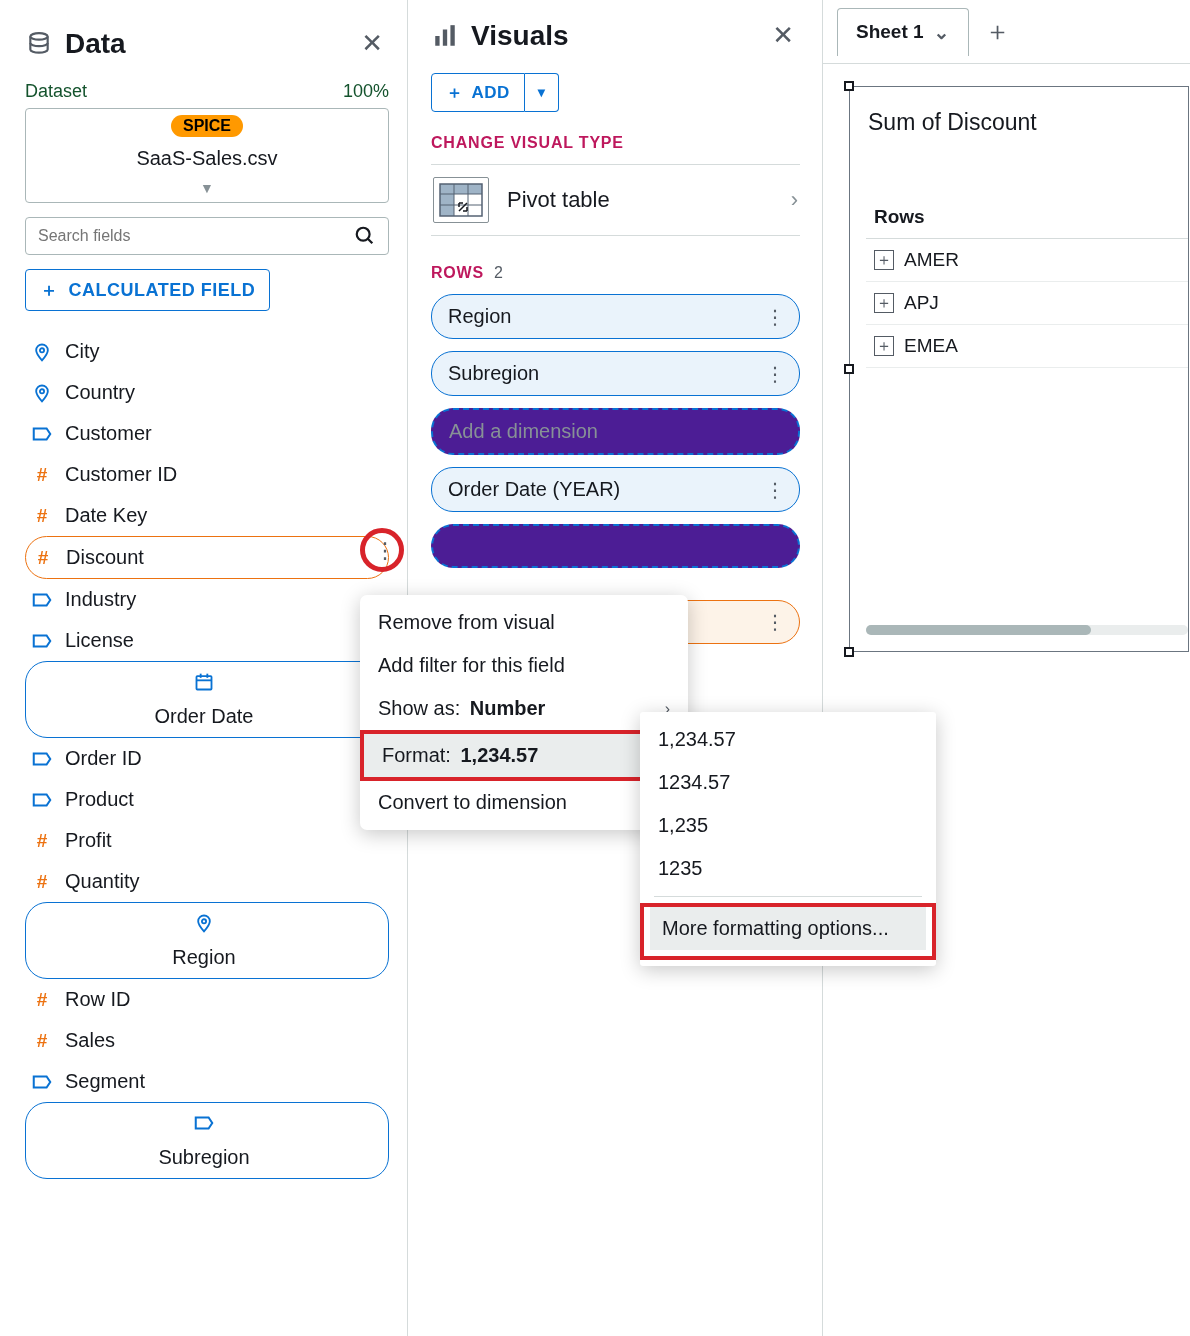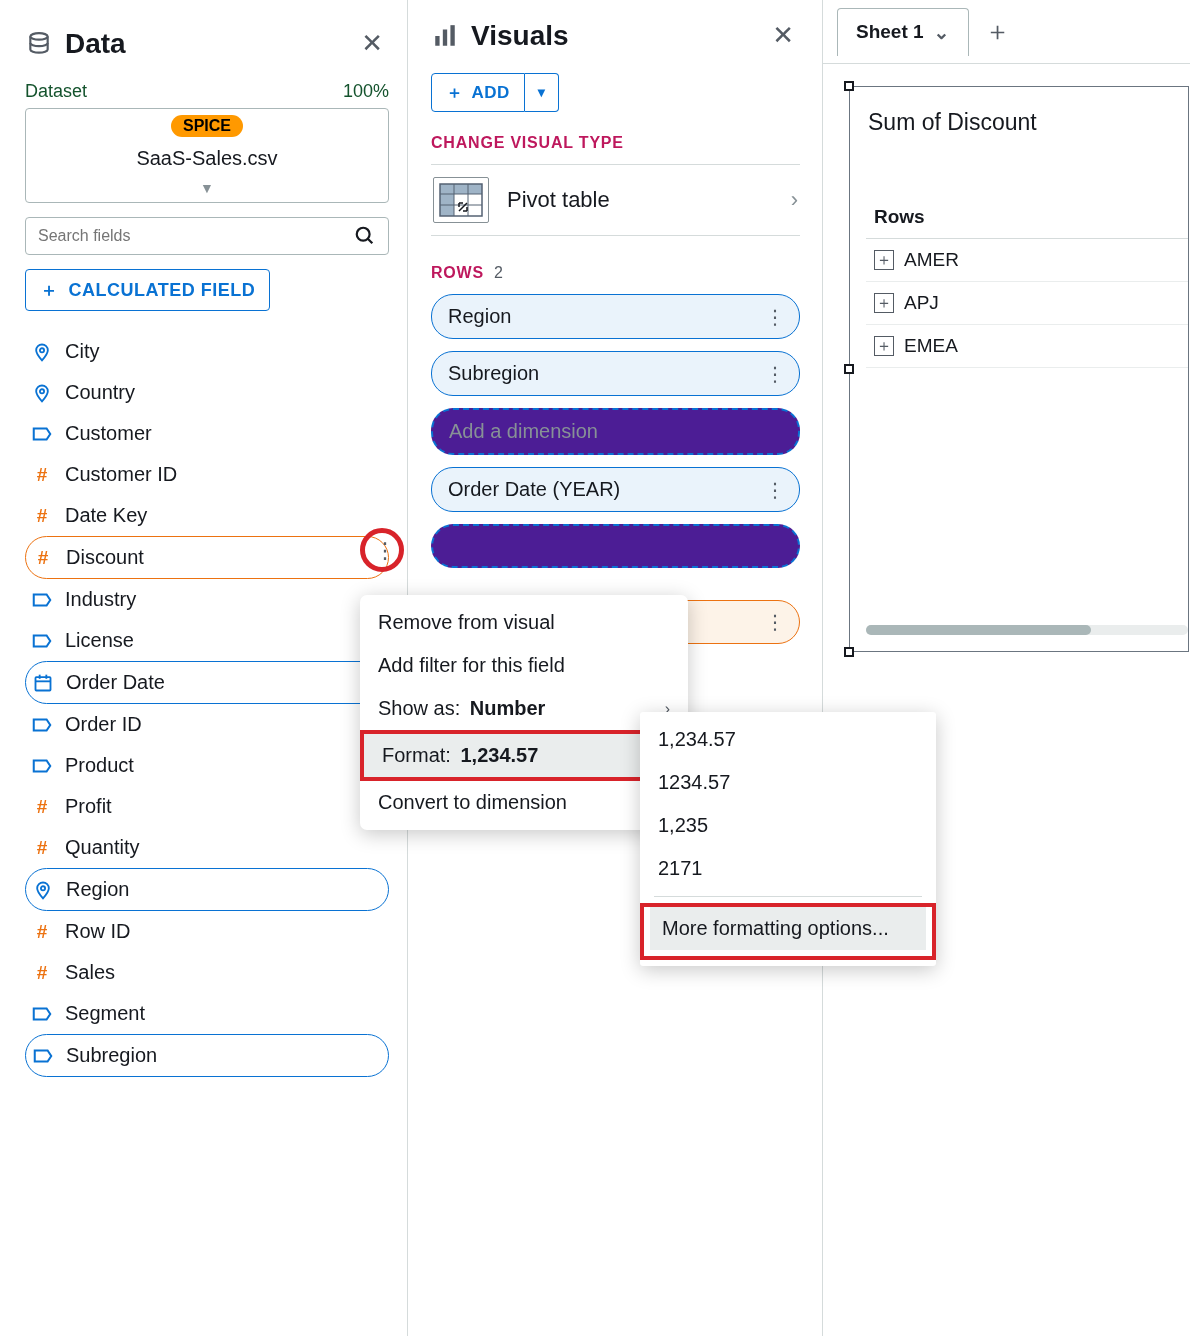--- a/index.html
+++ b/index.html
@@ -97,20 +97,21 @@
     font-size: 20px;
     position: relative;
   }
   .field.active-orange {
     border: 1px solid #ec7211;
     background: linear-gradient(#fff,#fff);
   }
   .field.active-blue {
     border: 1px solid #0972d3;
     background: #fff;
+    flex-direction: column;
   }
   .ficon { width:22px; height:22px; display:flex; align-items:center; justify-content:center; }
   .ficon.geo { color:#0972d3; }
   .ficon.str { color:#0972d3; }
   .ficon.num { color:#ec7211; font-weight:700; font-size:19px; }
   .ficon.date { color:#0972d3; }
 
   .red-circle {
     position:absolute;
     width:44px; height:44px;
@@ -568,18 +569,18 @@
   </div>
   <div class="ctx-item">
     <span class="label">Convert to dimension</span>
   </div>
 </div>
 
 <div class="sub-menu">
   <div class="sub-item">1,234.57</div>
   <div class="sub-item">1234.57</div>
   <div class="sub-item">1,235</div>
-  <div class="sub-item">2171</div>
+  <div class="sub-item">1235</div>
   <hr class="sub-sep">
   <div class="sub-more-wrap red-box">
     <div class="sub-more">More formatting options...</div>
   </div>
 </div>
 
 </body></html>

